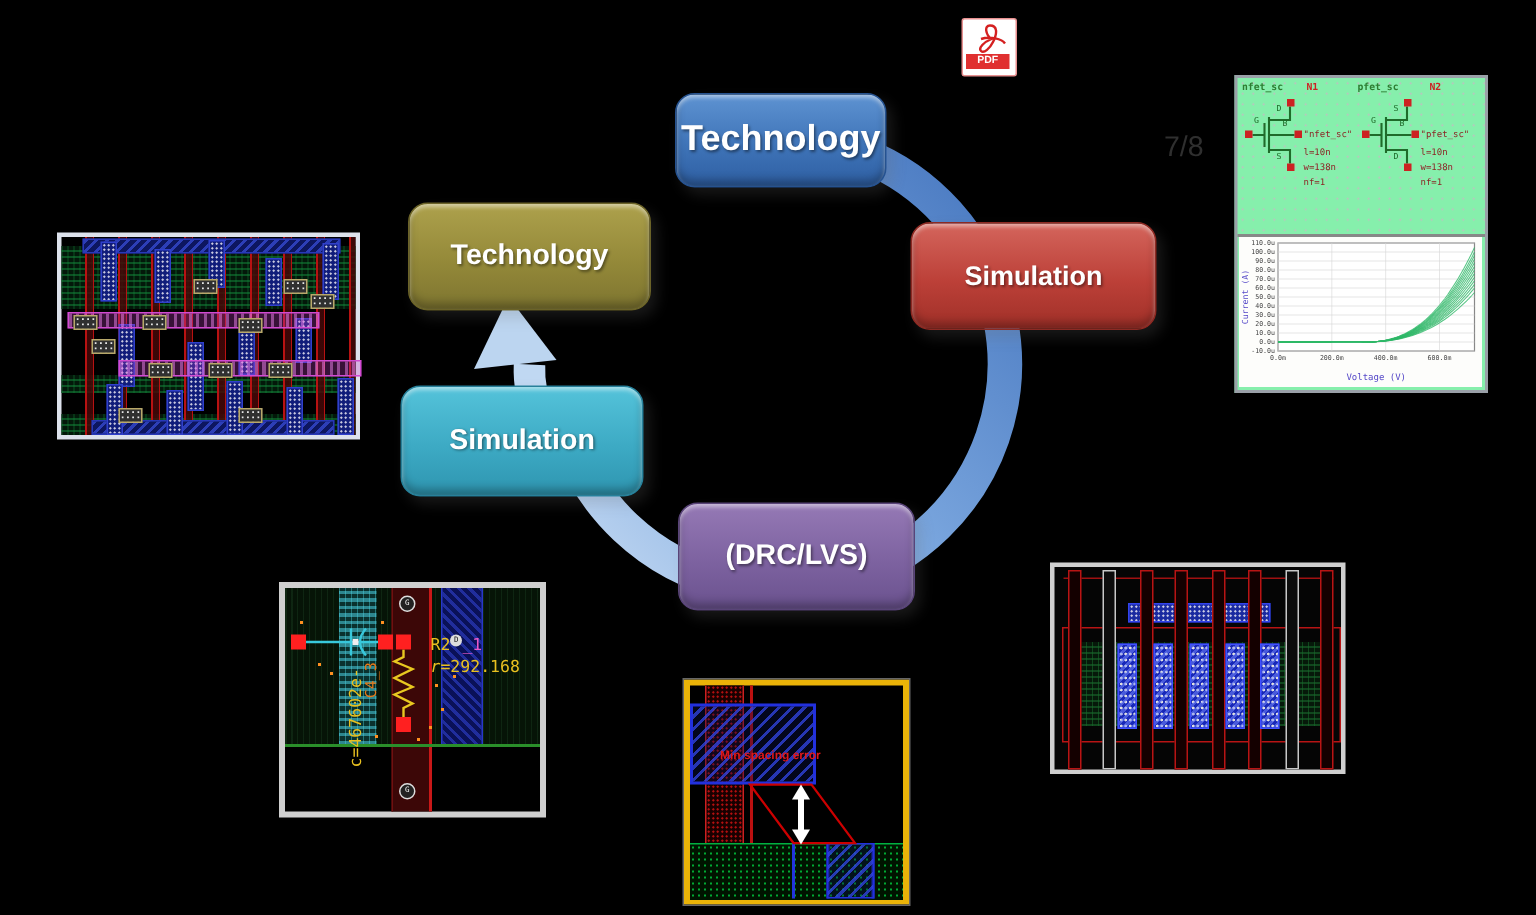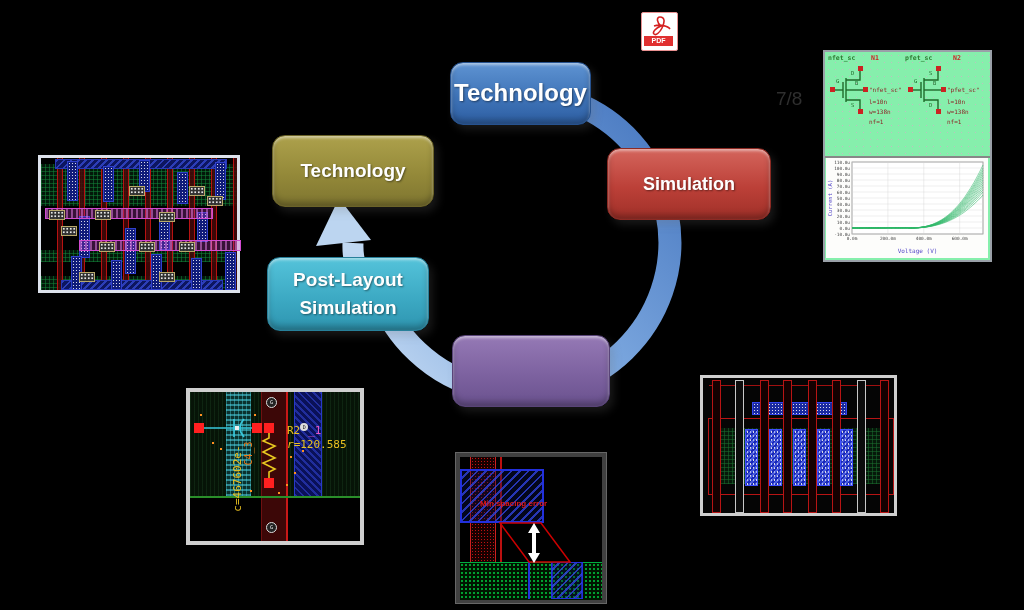--- a/index.html
+++ b/index.html
@@ -76,21 +76,21 @@
   .ext-blue{position:absolute;left:104px;top:0;width:26px;height:104px;background-color:#0a1158;
       border-left:1px solid #2838c8;border-right:1px solid #2838c8;
       background-image:repeating-linear-gradient(45deg,rgba(60,80,240,.45) 0 2px,transparent 2px 5px);}
   .redsq{position:absolute;width:10px;height:10px;background:#ff2020;}
   .gpin{position:absolute;width:9px;height:9px;border:1px solid #ddd;border-radius:50%;
       background:#222;color:#fff;font-size:5px;text-align:center;line-height:9px;}
   .odot{position:absolute;width:2px;height:2px;background:#ff9020;}
   .ext-ylw{position:absolute;color:#e8c020;font-size:11px;white-space:nowrap;}
   .rot{transform:rotate(-90deg);text-align:center;}
   
-  #drc{left:456px;top:453px;width:142px;height:142px;border:4px solid #404040;outline:1px solid #666;}
+  #drc{left:456px;top:453px;width:142px;height:142px;border:4px solid #eab308;outline:1px solid #666;}
   #drc-redstripe{position:absolute;left:10px;top:0;width:24px;height:142px;background-color:#180000;
       background-image:radial-gradient(#c01010 0.7px,transparent 0.8px);background-size:3px 3px;
       border-left:1px solid #cc2020;border-right:1px solid #cc2020;}
   #drc-redline{position:absolute;left:40px;top:0;width:1.5px;height:142px;background:#bb1010;}
   .bluehatch{position:absolute;border:2px solid #2230dd;background-color:rgba(10,16,80,.35);
       background-image:repeating-linear-gradient(135deg,transparent 0 4px,rgba(50,70,230,.75) 4px 6px);}
   #drc-text{position:absolute;left:20px;top:42px;color:#e01818;font-size:8px;font-weight:bold;z-index:5;}
   #drc-greenband{position:absolute;left:0;top:105px;width:142px;height:37px;background-color:#001400;
       background-image:radial-gradient(#00aa33 0.7px,transparent 0.8px);background-size:4px 4px;
       border-top:1.5px solid #00b040;}
@@ -132,23 +132,23 @@
     <polygon points="339,198 316,246 371,240" fill="#bcd5f0"></polygon>
   </svg>
 
   <div class="node" id="node-technology">
     <span class="ln">Technology</span>
   </div>
   <div class="node" id="node-design">
     <span class="ln">Simulation</span>
   </div>
   <div class="node" id="node-verification">
+    <span class="ln">(DRC/LVS)</span>
   </div>
   <div class="node" id="node-postlayout">
-    <span class="ln">Post-Layout</span>
     <span class="ln">Simulation</span>
   </div>
   <div class="node" id="node-synthesis">
     <span class="ln">Technology</span>
   </div>
 
   <div id="pdf-icon">
     <svg width="33" height="22" style="position:absolute;left:1px;top:1px;">
       <path d="M17 3 c-4 0 -3 6 1 9 c-5 2 -9 6 -7 8 c2 2 6 -2 8 -6 c3 -6 3 -11 -2 -11 z M11 12 c6 -2 14 0 16 3" fill="none" stroke="#d42020" stroke-width="1.6"></path>
     </svg>
@@ -325,21 +325,21 @@
     <div class="redsq" style="left:4px;top:31px;"></div>
     <div class="redsq" style="left:62px;top:31px;"></div>
     <div class="redsq" style="left:74px;top:31px;"></div>
     <div class="redsq" style="left:74px;top:86px;"></div>
     <div class="gpin" style="left:76px;top:5px;">G</div>
     <div class="gpin" style="left:76px;top:130px;">G</div>
     <div class="ext-ylw" style="left:97px;top:31px;">
       <span>R2</span><span style="display:inline-block;width:8px;height:8px;border-radius:50%;background:#ddd;color:#111;font-size:5px;line-height:8px;text-align:center;vertical-align:super;">D</span><span style="color:#e858c8;">_1</span>
     </div>
     <div class="ext-ylw" style="left:97px;top:46px;">
-      <i>r</i><span>=120.585</span>
+      <i>r</i><span>=292.168</span>
     </div>
     <div class="ext-ylw rot" style="left:28px;top:56px;width:60px;color:#e87818;font-size:10px;">C4_3</div>
     <div class="ext-ylw rot" style="left:-18px;top:80px;width:130px;font-size:11px;">c=467602e-</div>
   <div class="odot" style="left: 10px; top: 22px;"></div>
       <div class="odot" style="left: 22px; top: 50px;"></div>
       <div class="odot" style="left: 30px; top: 56px;"></div>
       <div class="odot" style="left: 64px; top: 22px;"></div>
       <div class="odot" style="left: 100px; top: 64px;"></div>
       <div class="odot" style="left: 104px; top: 80px;"></div>
       <div class="odot" style="left: 112px; top: 58px;"></div>

